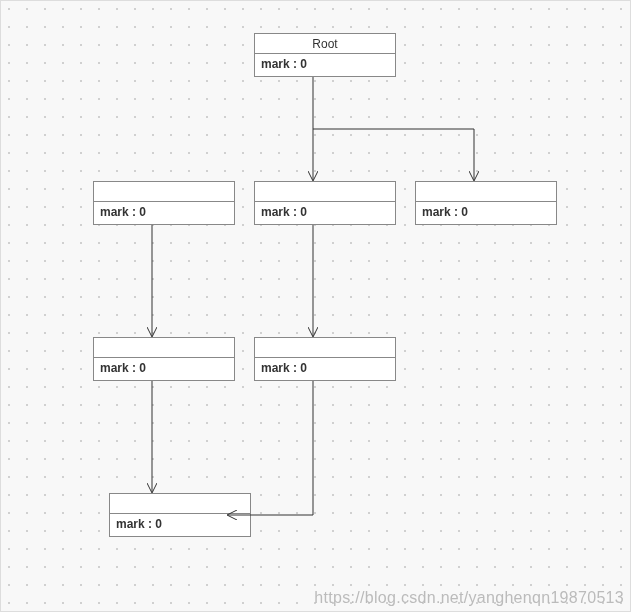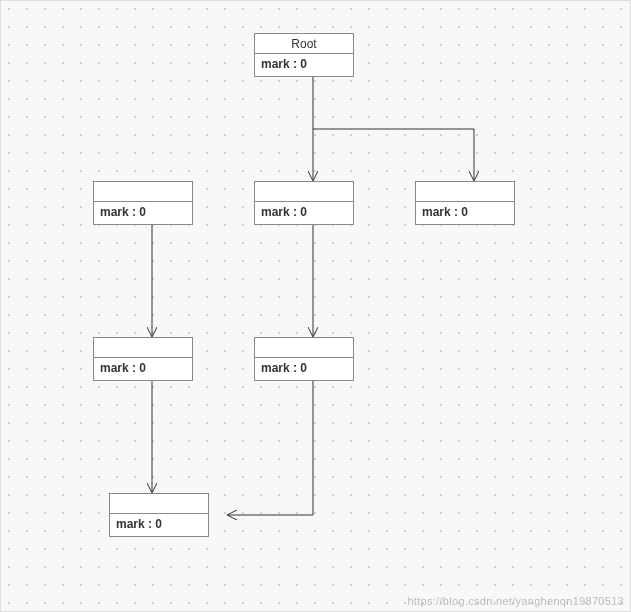--- a/index.html
+++ b/index.html
@@ -11,21 +11,21 @@
       font-size: 12px;
       color: #333;
       background-color: #f8f8f8;
       background-image: radial-gradient(circle, #d0d0d0 1px, transparent 1px);
       background-size: 18px 18px;
       background-position: 0 0;
       border: 1px solid #ddd;
     }
     .node {
       position: absolute;
-      width: 100px;
+      width: 142px;
       background: #fff;
       border: 1px solid #888;
     }
     .node .head {
       height: 20px;
       border-bottom: 1px solid #888;
       text-align: center;
       line-height: 20px;
     }
     .node .body {
@@ -34,21 +34,21 @@
       font-weight: bold;
     }
     .edge {
       position: absolute;
       pointer-events: none;
     }
     .watermark {
       position: absolute;
       bottom: 4px;
       right: 6px;
-      font-size: 11px;
+      font-size: 16px;
       color: #bbb;
       letter-spacing: 0.3px;
     }
   </style>
 </head>
 <body>
 
 <div class="node" style="left:253px; top:32px;">
   <div class="head">Root</div>
   <div class="body">mark : 0</div>

